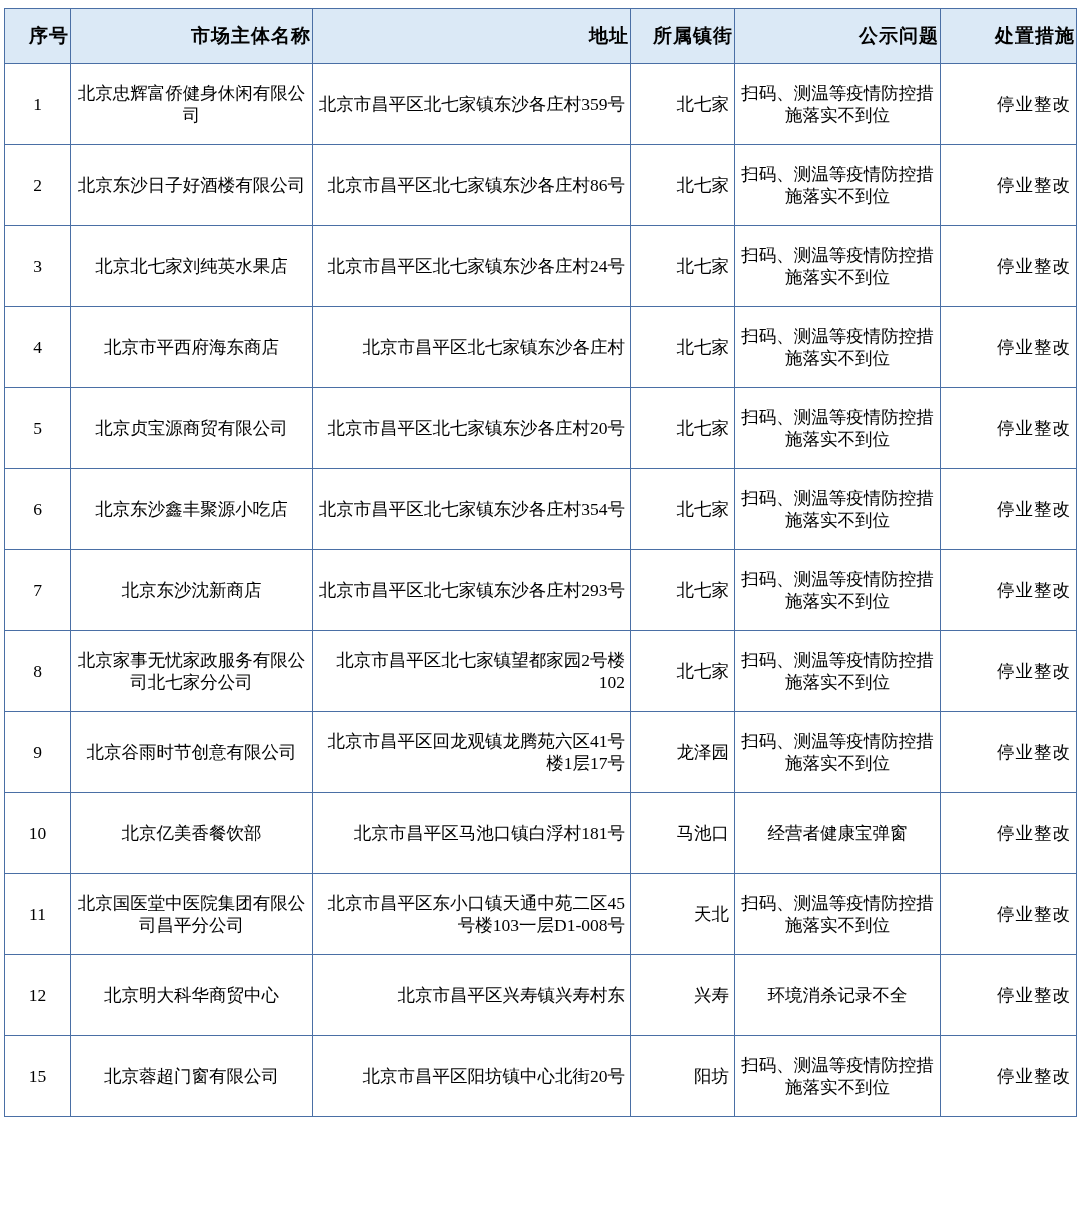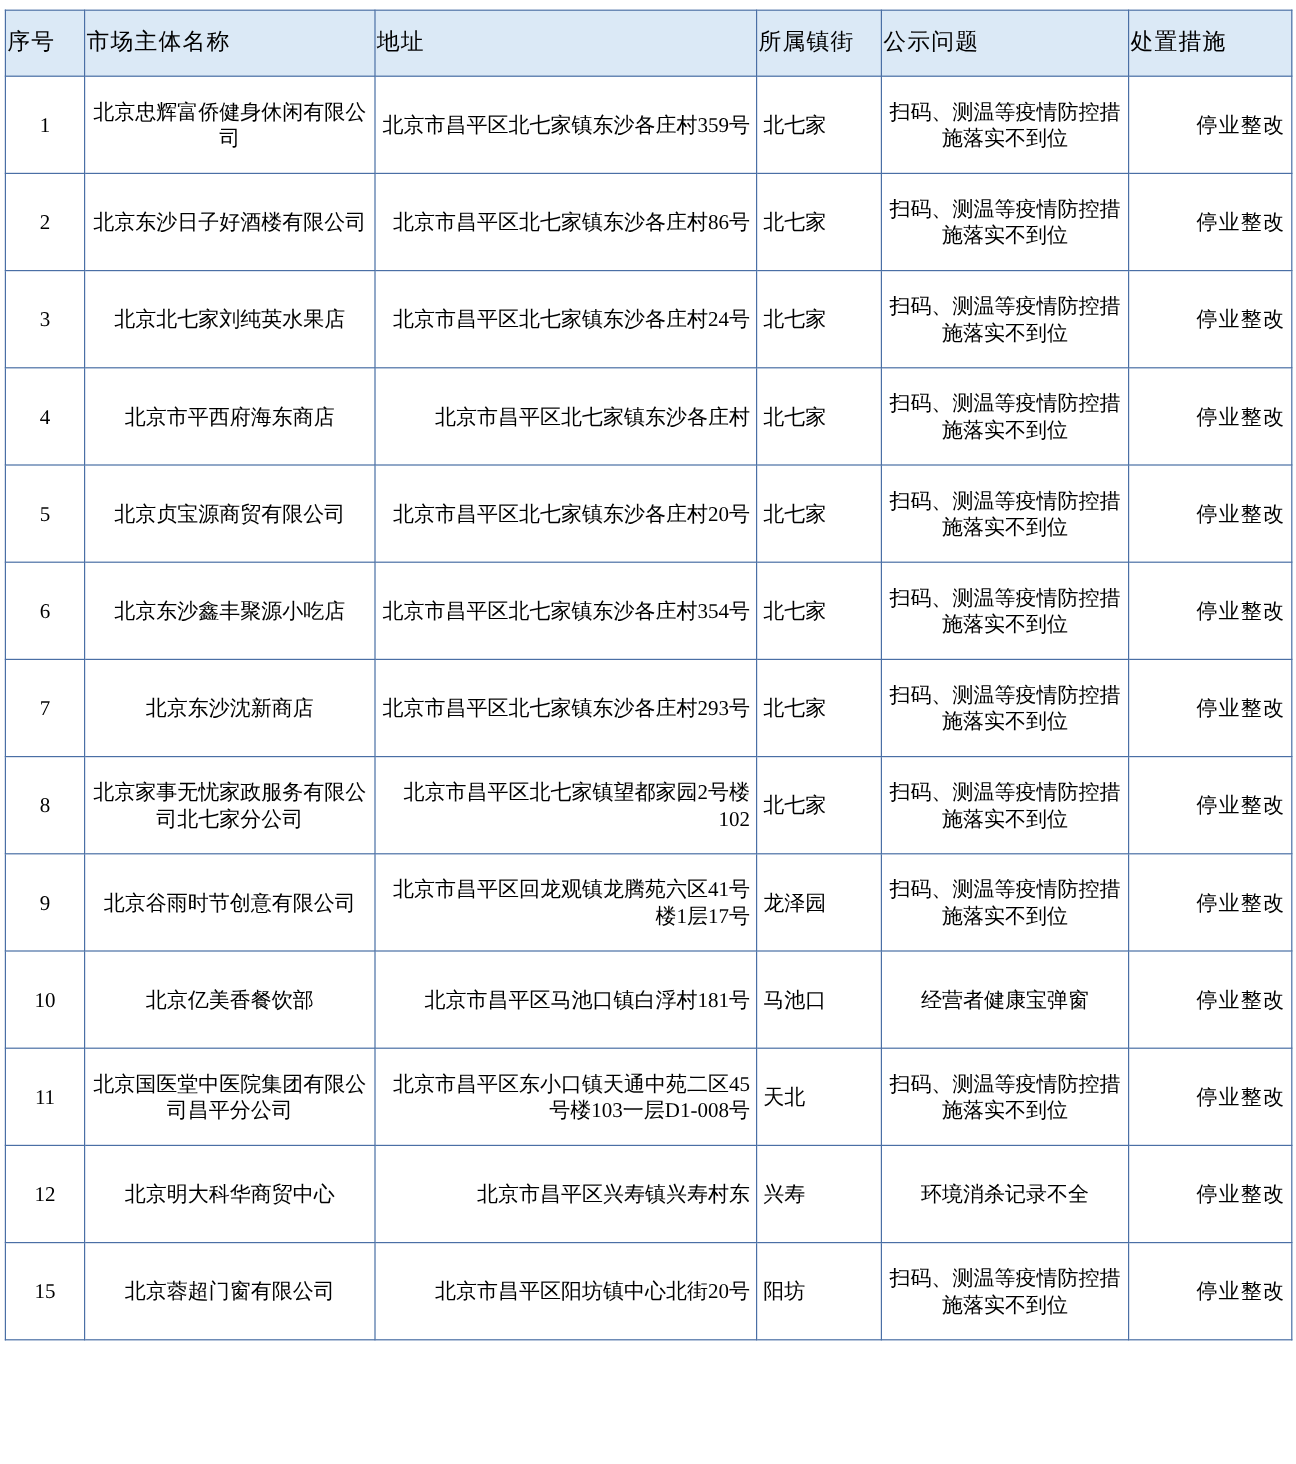--- a/index.html
+++ b/index.html
@@ -32,22 +32,22 @@
 
   table.listing th,
   table.listing td {
     border: 1px solid #4a6fa5;
     vertical-align: middle;
     font-size: 17.5px;
     line-height: 1.28;
   }
   table.listing thead th {
     background: #dbe9f6;
-    text-align: left;
-    font-weight: normal;
+    text-align: right;
+    font-weight: bold;
     height: 52px;
     font-size: 19px;
     letter-spacing: 1px;
   }
   table.listing tbody td {
     height: 74px;
     padding: 3px 5px;
   }
   td.idx {
     text-align: center;
@@ -58,21 +58,21 @@
     padding-left: 6px;
     padding-right: 6px;
     margin-left: 20px;
   }
   td.addr {
     text-align: right;
     padding-left: 4px;
     padding-right: 2px;
   }
   td.town {
-    text-align: left;
+    text-align: right;
   }
   td.issue {
     text-align: center;
     padding-left: 5px;
     padding-right: 3px;
     font-size: 16.5px;
   }
   td.action {
     text-align: right;
     letter-spacing: 1px;

